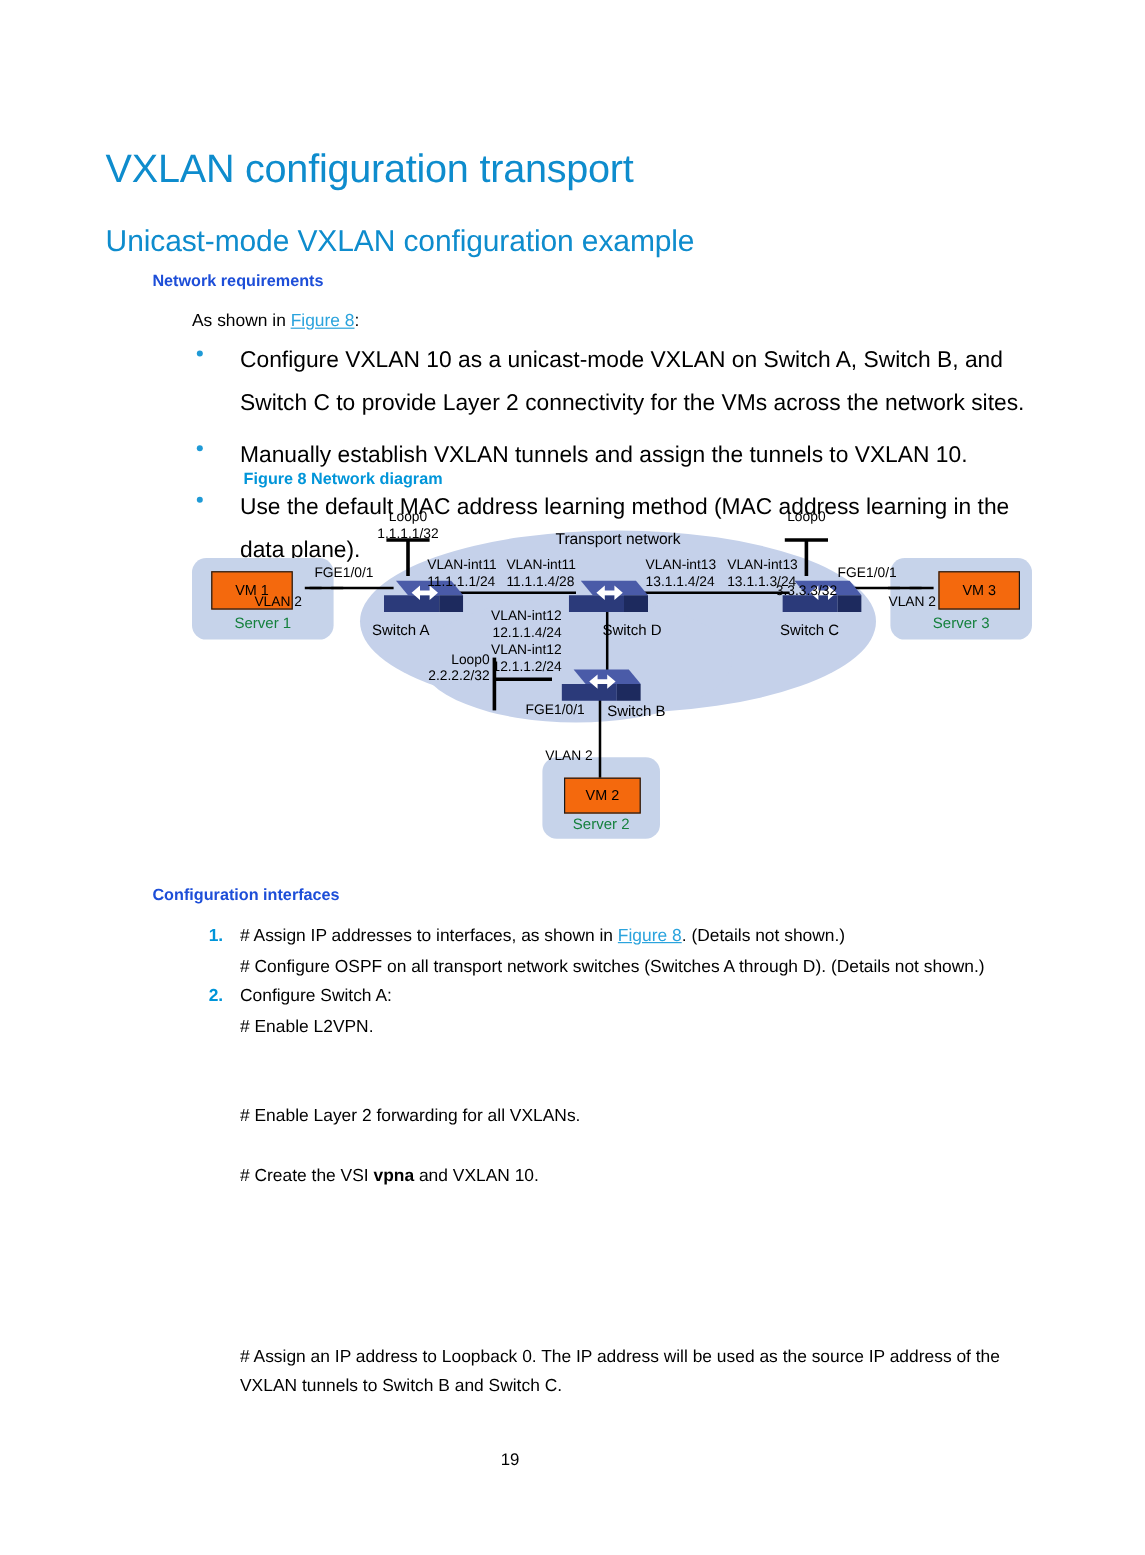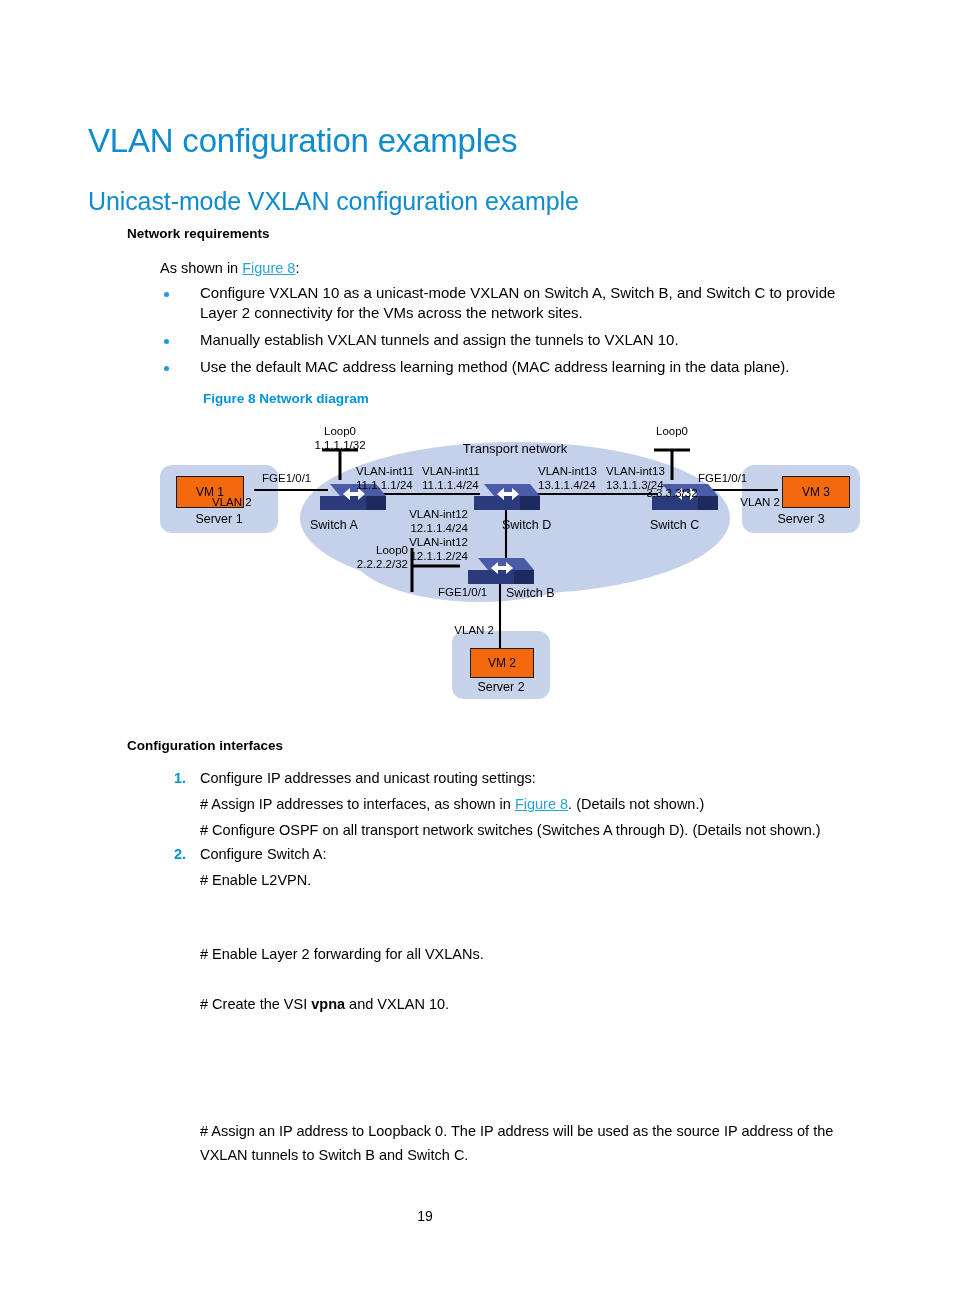--- a/index.html
+++ b/index.html
@@ -36,21 +36,21 @@
     font-weight: 400;
     color: #0e8ccd;
     letter-spacing: -0.1px;
     white-space: nowrap;
   }
   .h3 {
     position: absolute;
     left: 89px;
     font-size: 13.5px;
     font-weight: bold;
-    color: #000000;
+    color: #1d4ed8;
     white-space: nowrap;
     padding-left: 38px;
   }
   #h3-netreq { top: 226px; }
   #h3-confproc { top: 738px; }
 
   .figcaption {
     position: absolute;
     left: 159px; top: 391px;
     font-size: 13.5px;
@@ -74,22 +74,22 @@
     position: absolute;
     left: 160px; top: 283px;
     width: 712px;
     margin: 0; padding: 0;
     list-style: none;
   }
   ul.bullets li {
     position: relative;
     padding-left: 40px;
     margin-bottom: 7px;
-    font-size: 15px;
-    line-height: 20px;
+    font-size: 19px;
+    line-height: 36px;
   }
   ul.bullets li::before {
     content: "";
     position: absolute;
     left: 4px; top: 9px;
     width: 5px; height: 5px;
     border-radius: 50%;
     background: #1f9ad6;
   }
 
@@ -164,38 +164,38 @@
     color: #000;
     font-size: 12px;
     display: flex;
     align-items: center;
     justify-content: center;
     white-space: nowrap;
   }
   .server-name {
     position: absolute;
     font-size: 12.5px;
-    color: #000000;
+    color: #15803d;
     text-align: center;
     white-space: nowrap;
   }
   .switch-name {
     position: absolute;
     font-size: 12.5px;
     color: #000;
     white-space: nowrap;
   }
   .switch-icon { position: absolute; }
 </style>
 </head>
 <body>
 
 <div class="page">
 
-  <h1 class="h1">VLAN configuration examples</h1>
+  <h1 class="h1">VXLAN configuration transport</h1>
   <h2 class="h2">Unicast-mode VXLAN configuration example</h2>
 
   <div class="h3" id="h3-netreq">Network requirements</div>
 
   <div class="body-text lead">
     <span>As shown in </span><a class="link" href="#">Figure 8</a><span>:</span>
   </div>
 
   <ul class="bullets">
     <li>Configure VXLAN 10 as a unicast-mode VXLAN on Switch A, Switch B, and Switch C to provide Layer 2 connectivity for the VMs across the network sites.</li>
@@ -297,21 +297,21 @@
     <div class="dg-label c" style="left:482px; top:5px; width:80px;">Loop0</div>
     <div class="dg-label c" style="left:482px; top:19px; width:80px;margin-top:48px;">3.3.3.3/32</div>
 
     <div class="dg-label r" style="left:178px; top:124px; width:80px;">Loop0</div>
     <div class="dg-label r" style="left:178px; top:138px; width:80px;">2.2.2.2/32</div>
 
     <div class="dg-label" style="left:206px; top:45px;">VLAN-int11</div>
     <div class="dg-label" style="left:206px; top:59px;">11.1.1.1/24</div>
 
     <div class="dg-label" style="left:272px; top:45px;">VLAN-int11</div>
-    <div class="dg-label" style="left:272px; top:59px;">11.1.1.4/24</div>
+    <div class="dg-label" style="left:272px; top:59px;">11.1.1.4/28</div>
 
     <div class="dg-label" style="left:388px; top:45px;">VLAN-int13</div>
     <div class="dg-label" style="left:388px; top:59px;">13.1.1.4/24</div>
 
     <div class="dg-label" style="left:456px; top:45px;">VLAN-int13</div>
     <div class="dg-label" style="left:456px; top:59px;">13.1.1.3/24</div>
 
     <div class="dg-label r" style="left:208px; top:88px; width:110px;">VLAN-int12</div>
     <div class="dg-label r" style="left:208px; top:102px; width:110px;">12.1.1.4/24</div>
     <div class="dg-label r" style="left:208px; top:116px; width:110px;">VLAN-int12</div>
@@ -338,21 +338,20 @@
     <div class="dg-label r" style="left:232px; top:204px; width:112px;">VLAN 2</div>
     <div class="server-name" style="left:302px; top:260px; width:98px;">Server 2</div>
 
   </div>
 
   <div class="h3" id="h3-confproc">Configuration interfaces</div>
 
   <ol class="steps">
     <li>
       <span class="num">1.</span>
-      <span>Configure IP addresses and unicast routing settings:</span>
       <div class="cmdline"><span># Assign IP addresses to interfaces, as shown in </span><a class="link" href="#">Figure 8</a><span>. (Details not shown.)</span></div>
       <div class="cmdline"># Configure OSPF on all transport network switches (Switches A through D). (Details not shown.)</div>
     </li>
     <li>
       <span class="num">2.</span>
       <span>Configure Switch A:</span>
       <div class="cmdline"># Enable L2VPN.</div>
       <div class="gap-lg"></div>
       <div class="cmdline"># Enable Layer 2 forwarding for all VXLANs.</div>
       <div class="gap-md"></div>

